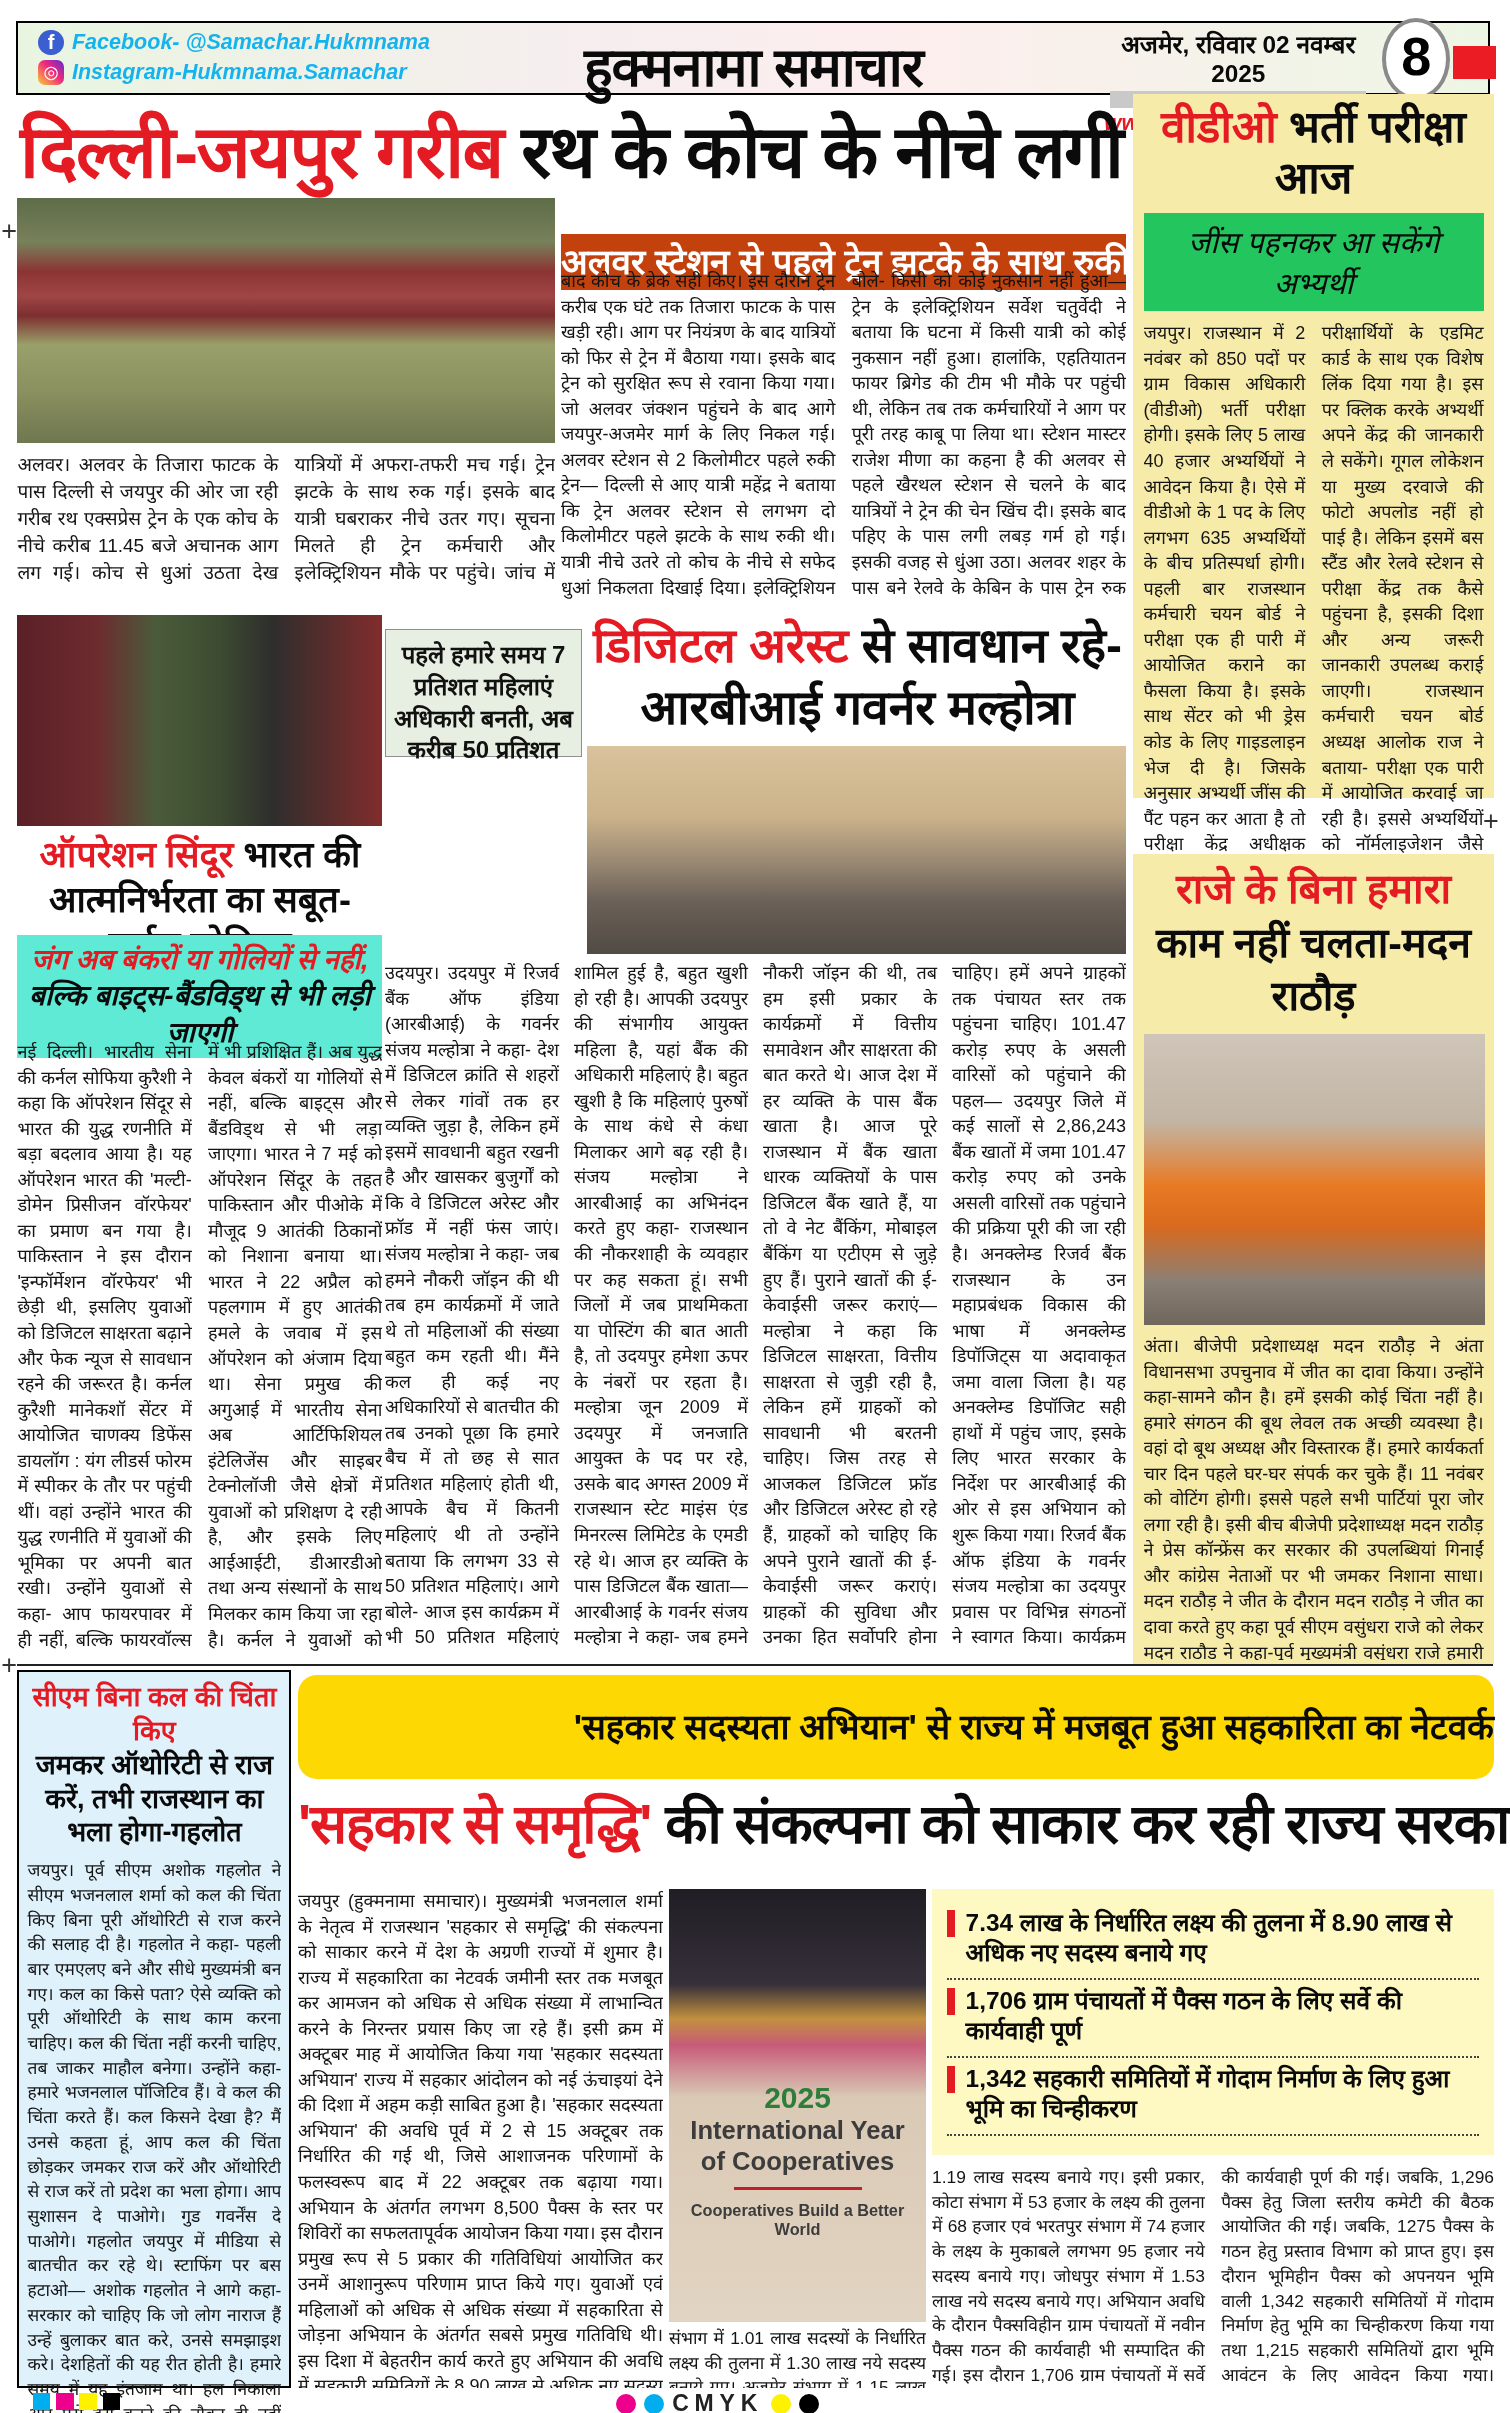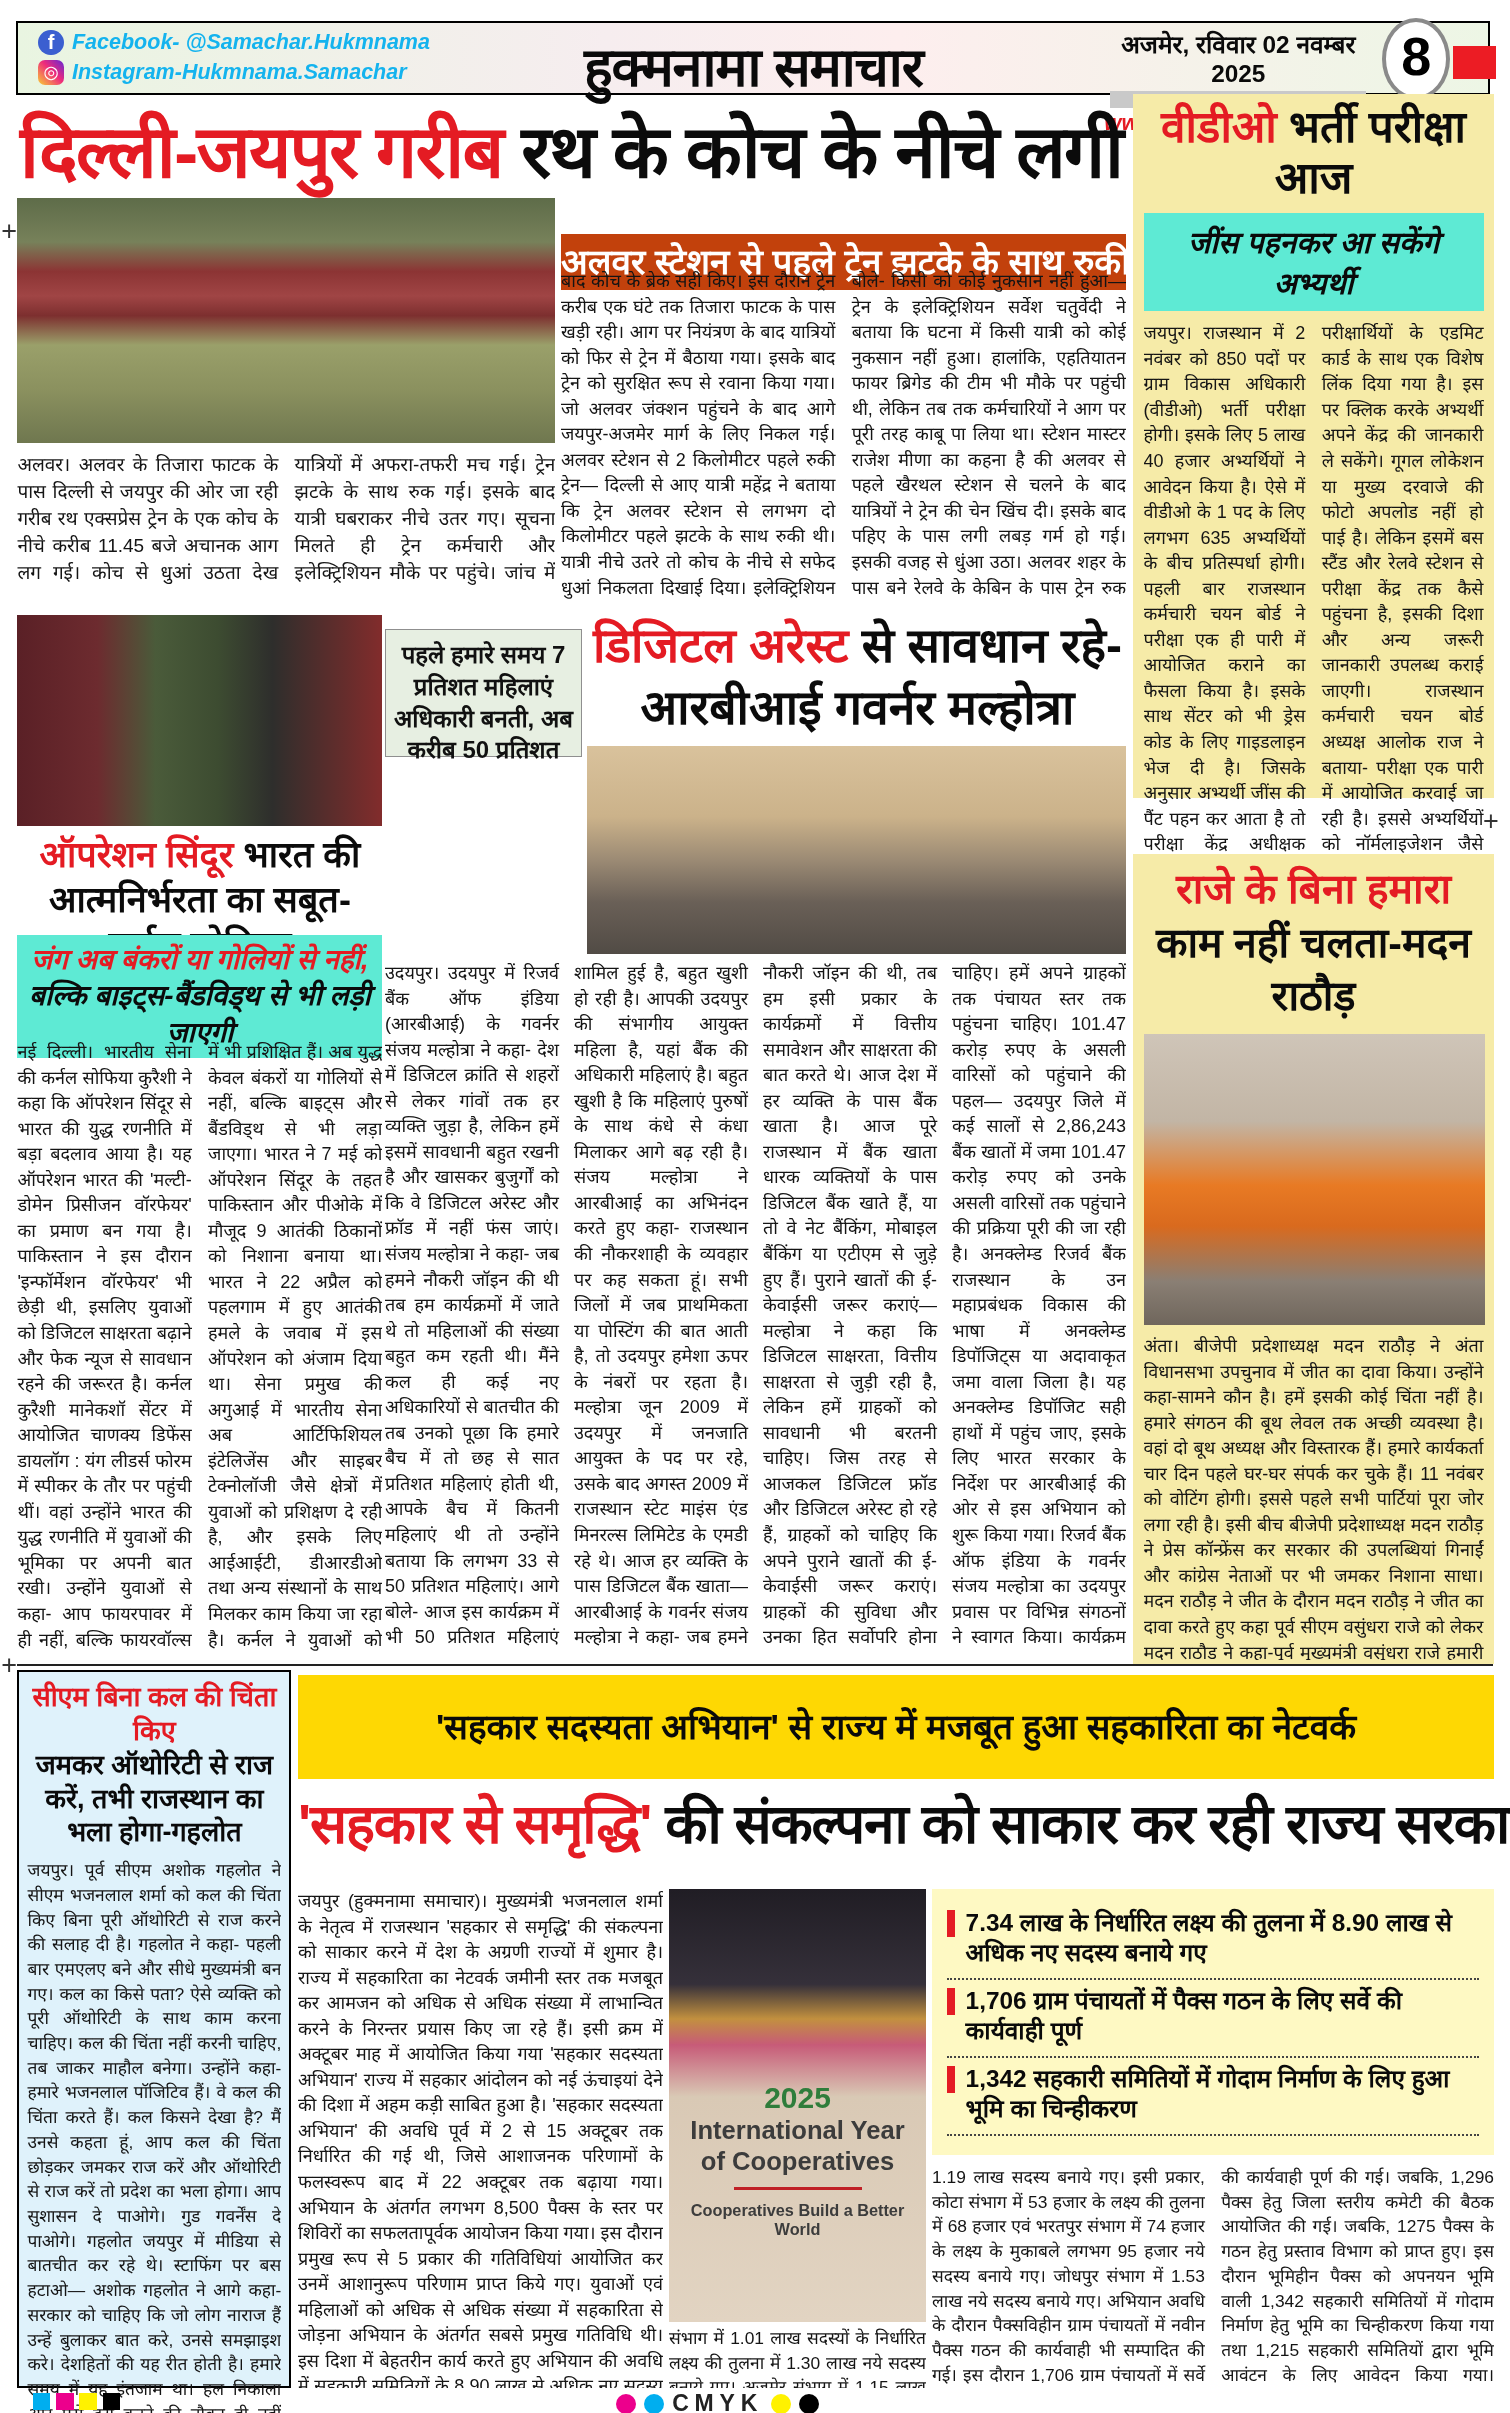--- a/index.html
+++ b/index.html
@@ -33,21 +33,21 @@
                background:#fff;border:4.1px solid #8a8a8a;text-align:center;}
   .page-num{font-size:54px;font-weight:800;line-height:69px;color:#000;}
   .red-mark{position:absolute;right:-8.1px;top:23px;width:43px;height:33px;background:#ec1c24;}
   
   .lead-headline{position:absolute;left:20px;top:99px;width:1105px;height:96px;white-space:nowrap;
                  font-size:73px;font-weight:800;letter-spacing:-1.7px;}
   .red-banner{position:absolute;left:561px;top:205px;width:565px;height:56px;background:#c2410c;
               color:#fff;font-weight:800;font-size:35px;text-align:center;line-height:56px;white-space:nowrap;margin-top:29px;}
   .side1{position:absolute;left:1133px;top:94px;width:361px;height:704px;background:#f6eba8;box-sizing:border-box;padding:8.1px 10.5px;}
   .side1-headline{font-size:44px;font-weight:800;text-align:center;line-height:1.15;}
-  .side1-sub{background:#5eead4;margin-top:9.3px;font-size:30px;font-weight:700;font-style:italic;
+  .side1-sub{background:#22c55e;margin-top:9.3px;font-size:30px;font-weight:400;font-style:italic;
              text-align:center;padding:8.1px 2.3px;color:#0a0a0a;}
   .side1-body{margin-top:10.5px;height:593px;}
   .sindoor-headline{position:absolute;left:17.4px;top:832px;width:365px;font-size:36px;font-weight:800;
                     text-align:center;line-height:1.25;}
   .sindoor-sub{position:absolute;left:17.4px;top:935px;width:365px;background:#5eead4;box-sizing:border-box;
                padding:7px 4.7px;font-size:28px;font-weight:800;font-style:italic;text-align:center;line-height:1.3;}
   .sindoor-body{position:absolute;left:17.4px;top:1040px;width:365px;height:621px;}
   .quote-box{position:absolute;left:385px;top:629px;width:197px;height:128px;background:#e7efe2;
              border:1.7px solid #8f8f8f;box-sizing:border-box;padding:9.3px 5.8px;text-align:center;
              font-size:24px;font-weight:800;line-height:1.32;}
@@ -58,21 +58,21 @@
          box-sizing:border-box;padding:9.3px 10.5px;}
   .side2-headline{font-size:41px;font-weight:800;text-align:center;line-height:1.3;}
   .side2-body{margin-top:9.3px;height:326px;}
   
   .gehlot{position:absolute;left:17.4px;top:1670px;width:274px;height:718px;background:#dff2fb;
           border:2.3px solid #000;box-sizing:border-box;padding:9.3px 8.1px;}
   .gehlot-h1{font-size:27px;font-weight:800;text-align:center;color:#e41b23;line-height:1.25;}
   .gehlot-h2{font-size:27px;font-weight:800;text-align:center;color:#0a0a0a;line-height:1.25;}
   .gehlot-body{margin-top:8.1px;height:570px;font-size:17.4px;}
   .yellow-banner{position:absolute;left:298px;top:1675px;width:1196px;height:104px;background:#fed803;
-                 text-align:center;font-size:35px;font-weight:800;line-height:104px;white-space:nowrap;color:#0a0a0a;}
+                 text-align:right;font-size:35px;font-weight:800;line-height:104px;white-space:nowrap;color:#0a0a0a;border-radius:19px;}
   .sahakar-headline{position:absolute;left:298px;top:1784px;width:1196px;height:96px;text-align:center;
                     font-size:55px;font-weight:800;white-space:nowrap;letter-spacing:-1.2px;}
   .sahakar-col1{position:absolute;left:298px;top:1889px;width:365px;height:499px;}
   .bullets{position:absolute;left:932px;top:1889px;width:562px;height:266px;background:#fef9c3;
            box-sizing:border-box;padding:12.8px 15px;}
   .bullet-row{display:flex;align-items:flex-start;padding:5.8px 0 9.3px 0;border-bottom:2.3px dotted #444;}
   .bullet-row:last-child{border-bottom:2.3px dotted #444;}
   .bullet-sq{flex:0 0 8.1px;width:8.1px;height:27px;background:#e41b23;margin:2.3px 10.5px 0 0;}
   .bullet-txt{font-size:24.4px;font-weight:800;line-height:1.25;color:#0a0a0a;}
   .sahakar-right{position:absolute;left:932px;top:2165px;width:562px;height:223px;font-size:17.4px;}

